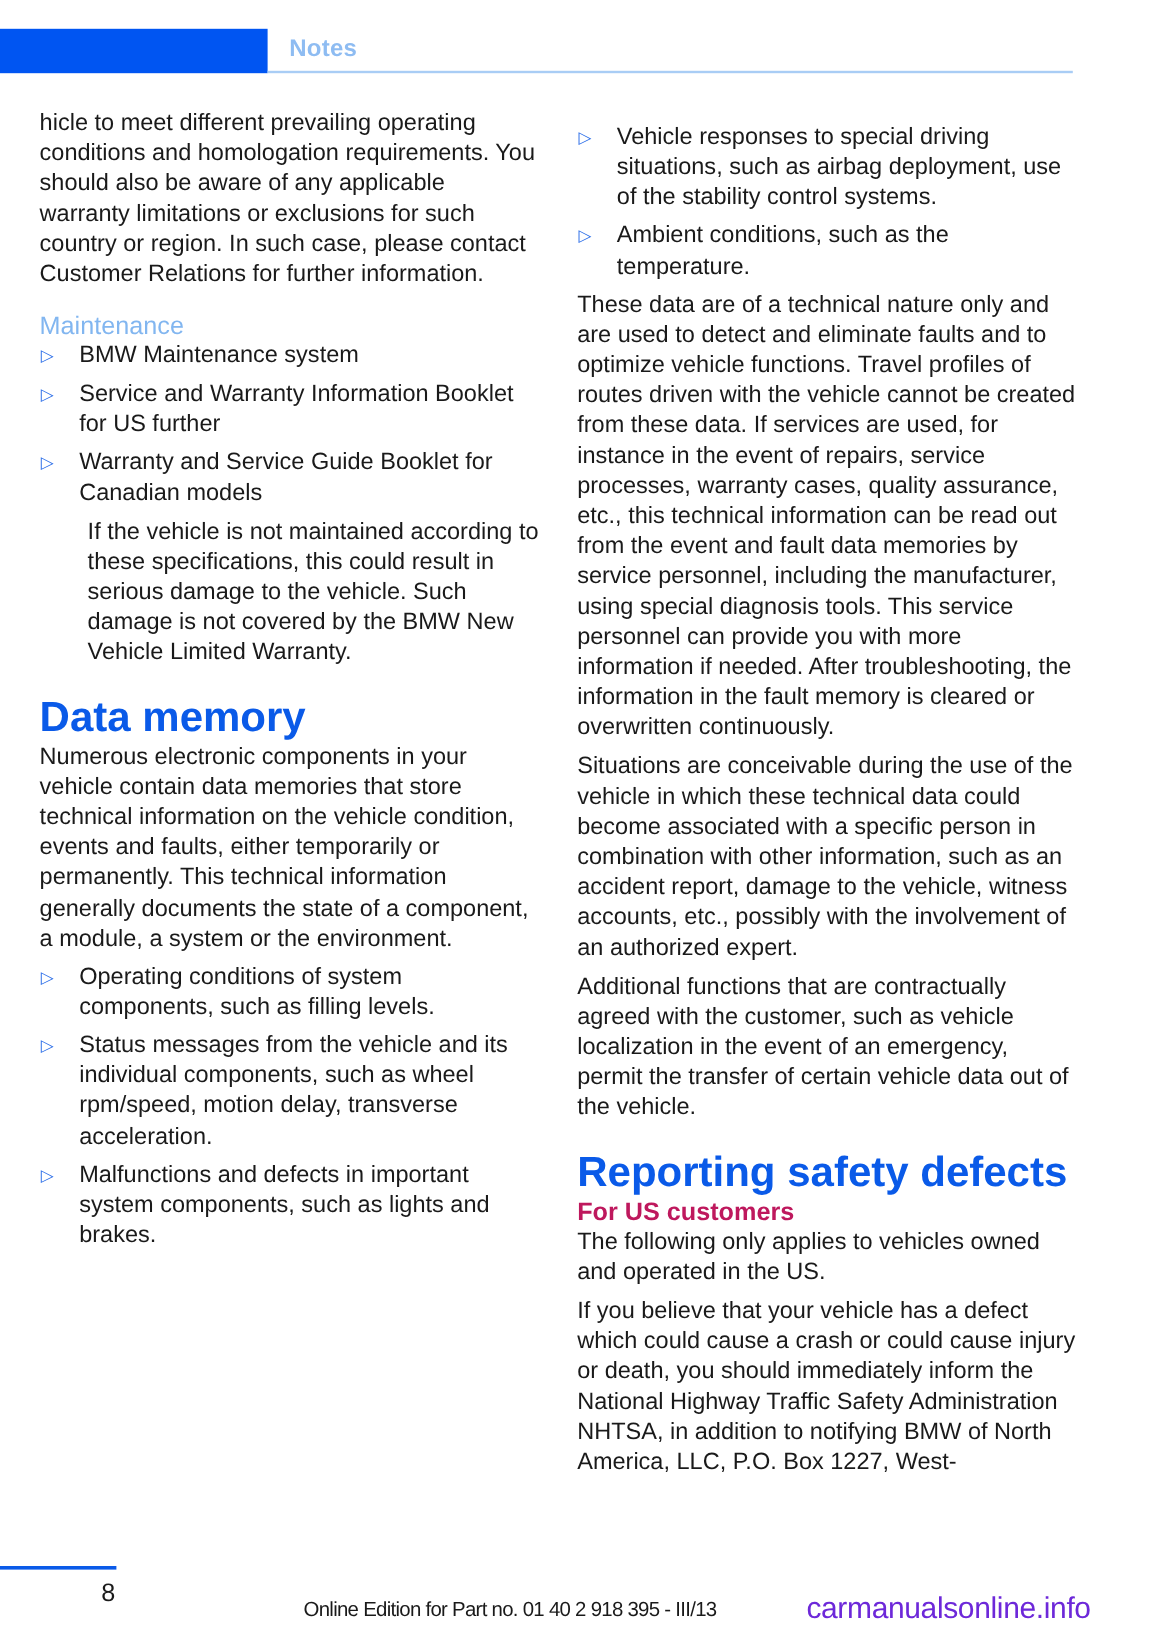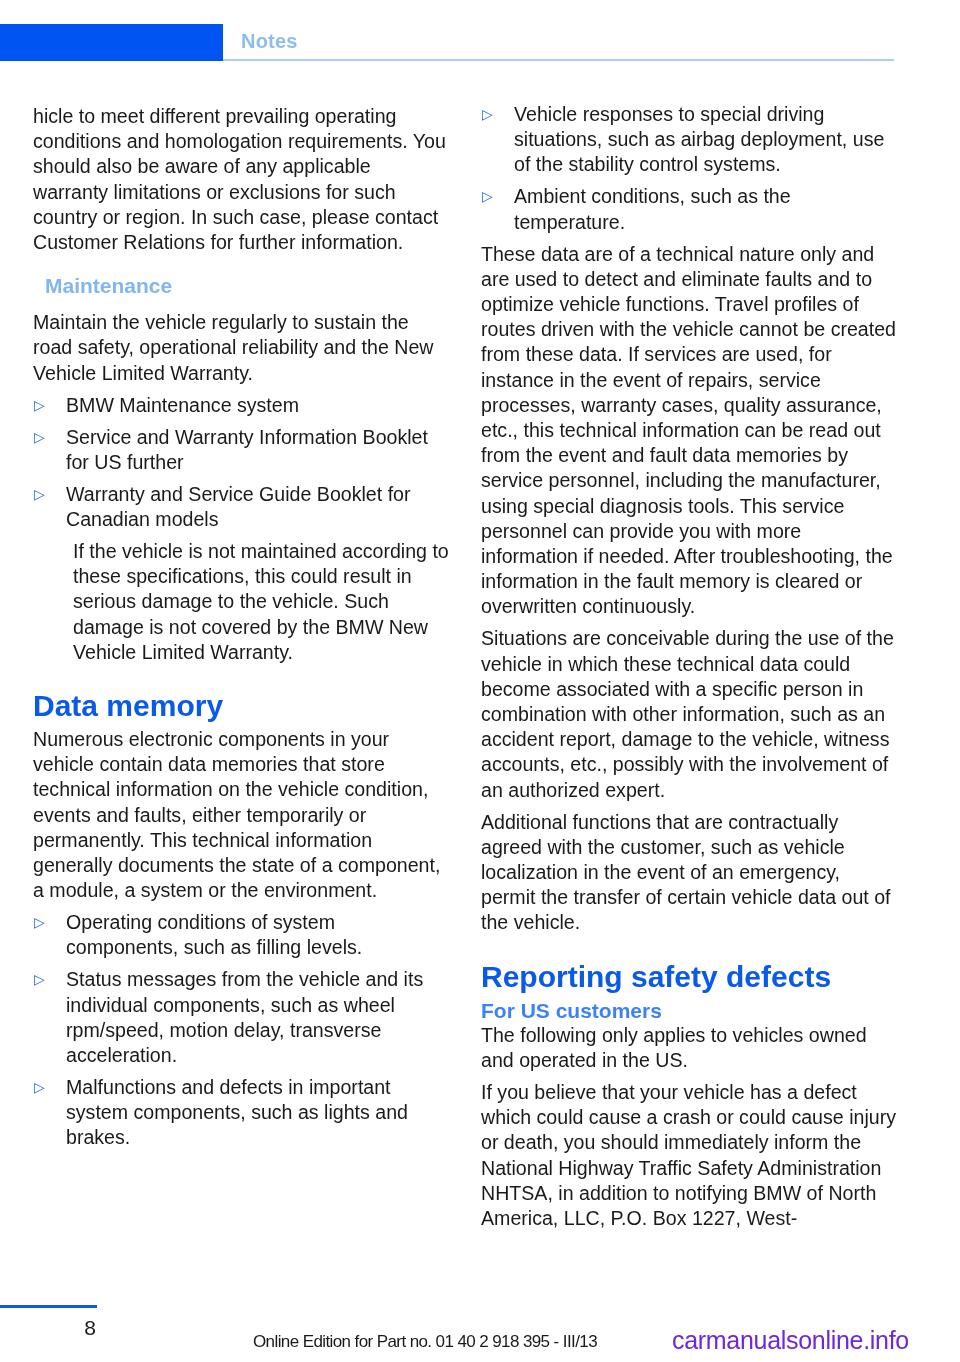--- a/index.html
+++ b/index.html
@@ -2,48 +2,47 @@
 <html><head>
 <meta charset="utf-8">
 <style>
   html, body { margin:0; padding:0; background:#ffffff; }
   body { width:960px; height:1362px; position:relative; overflow:hidden;
          font-family:"Liberation Sans", "DejaVu Sans", sans-serif; color:#1a1a1a; }
   .hdr-bar { position:absolute; left:0; top:24px; width:223px; height:37px; background:#0055f2; }
   .hdr-title { position:absolute; left:241px; top:30px; font-size:20px; font-weight:bold; color:#8ebcf2; letter-spacing:0.2px; }
   .hdr-line { position:absolute; left:223px; top:59px; width:671px; height:2px; background:#a9cdf5; }
 
-  .col { position:absolute; top:104px; width:416px; font-size:19.6px; line-height:25.2px; }
+  .col { position:absolute; top:90px; width:416px; font-size:19.6px; line-height:25.2px; }
   .col.left { left:33px; }
   .col.right { left:481px; top:102px; width:416px; }
   .col p { margin:0 0 6.8px 0; }
-  .h-sub-light { color:#82b6f0; font-weight:bold; font-size:21px; line-height:25px; margin:12px; }
-  .h-main { color:#0a5ae8; font-weight:bold; font-size:30px; line-height:34px; margin:0 0 4px 0; }
-  .h-sub { color:#3b82f6; font-weight:bold; font-size:21px; line-height:25px; margin:0; }
+  .h-sub-light { color:#82b6f0; font-weight:normal; font-size:21px; line-height:25px; margin:0; }
+  .h-main { color:#0a5ae8; font-weight:bold; font-size:35px; line-height:34px; margin:0 0 4px 0; }
+  .h-sub { color:#be185d; font-weight:bold; font-size:21px; line-height:25px; margin:0; }
   ul.tri { list-style:none; margin:0; padding:0; }
   ul.tri li { position:relative; padding-left:33px; margin:0 0 6.8px 0; }
   ul.tri li .bul { position:absolute; left:1px; top:0; color:#2a6de8; font-size:14px; }
 
   .ftr-line { position:absolute; left:0; top:1305px; width:97px; height:3px; background:#0a5ae8; }
   .ftr-page { position:absolute; left:70px; top:1316px; width:26px; text-align:right; font-size:21px; color:#1a1a1a; }
   .ftr-edition { position:absolute; left:253px; top:1332px; font-size:17px; color:#1a1a1a; letter-spacing:-0.6px; }
   .ftr-watermark { position:absolute; left:672px; top:1326px; font-size:25px; color:#6d28d9; letter-spacing:-0.3px; }
 </style>
 </head>
 <body>
 
 <div class="hdr-bar"></div>
 <div class="hdr-title">Notes</div>
 <div class="hdr-line"></div>
 
 <div class="col left">
   <p style="margin-bottom:18px;">hicle to meet different prevailing operating conditions and homologation requirements. You should also be aware of any applicable warranty limitations or exclusions for such country or region. In such case, please contact Customer Relations for further information.</p>
 
   <h3 class="h-sub-light" style="margin-top:0;">Maintenance</h3>
-  <p>Maintain the vehicle regularly to sustain the road safety, operational reliability and the New Vehicle Limited Warranty.</p>
   <ul class="tri">
     <li><span class="bul">▷</span><span>BMW Maintenance system</span></li>
     <li><span class="bul">▷</span><span>Service and Warranty Information Booklet for US further</span></li>
     <li><span class="bul">▷</span><span>Warranty and Service Guide Booklet for Canadian models</span></li>
   </ul>
   <p style="margin-bottom:24px;margin-left:40px;">If the vehicle is not maintained according to these specifications, this could result in serious damage to the vehicle. Such damage is not covered by the BMW New Vehicle Limited Warranty.</p>
 
   <h2 class="h-main">Data memory</h2>
   <p>Numerous electronic components in your vehicle contain data memories that store technical information on the vehicle condition, events and faults, either temporarily or permanently. This technical information generally documents the state of a component, a module, a system or the environment.</p>
   <ul class="tri">

